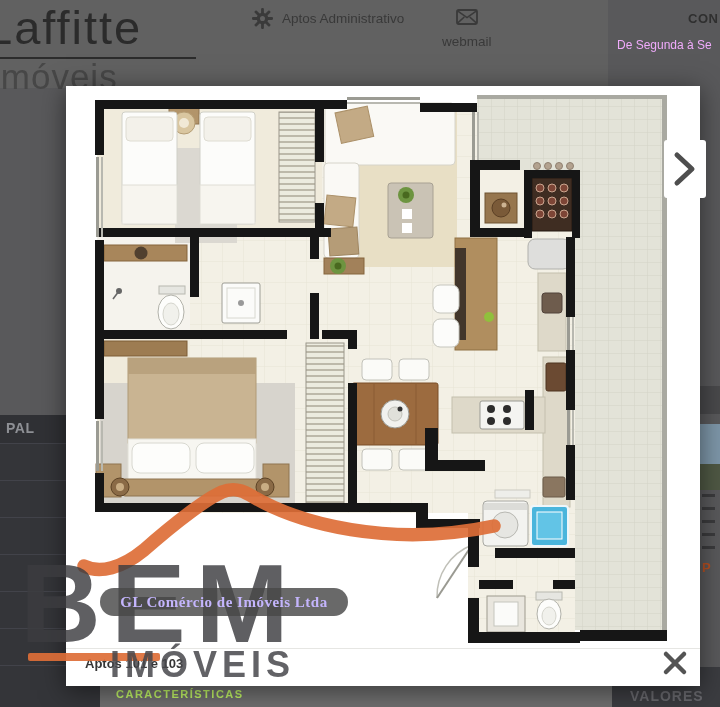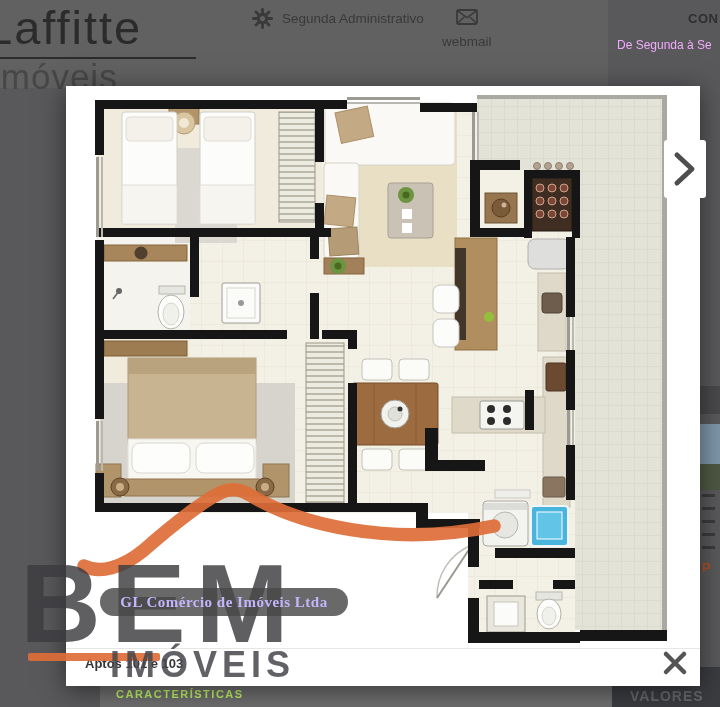--- a/index.html
+++ b/index.html
@@ -83,35 +83,45 @@
       <svg width="21" height="21" viewBox="0 0 24 24">
         <g fill="#3a3a3a">
           <rect x="10.4" y="0" width="3.2" height="24" rx="1.2"></rect>
           <rect x="10.4" y="0" width="3.2" height="24" rx="1.2" transform="rotate(45 12 12)"></rect>
           <rect x="10.4" y="0" width="3.2" height="24" rx="1.2" transform="rotate(90 12 12)"></rect>
           <rect x="10.4" y="0" width="3.2" height="24" rx="1.2" transform="rotate(135 12 12)"></rect>
           <circle cx="12" cy="12" r="6.6"></circle>
         </g>
         <circle cx="12" cy="12" r="2.9" fill="#616161"></circle>
       </svg>
-      <span>Segunda Administrativo</span>
+      <span>Aptos Administrativo</span>
     </div>
 
     <div class="hdr-item hdr-webmail">
       <svg width="22" height="16" viewBox="0 0 22 16">
         <rect x="1" y="1" width="20" height="14" rx="1.5" fill="none" stroke="#3a3a3a" stroke-width="1.8"></rect>
         <path d="M1.5,1.8 L11,8.6 L20.5,1.8 M1.5,14.2 L8.3,8 M20.5,14.2 L13.7,8" stroke="#3a3a3a" stroke-width="1.6" fill="none"></path>
       </svg>
       <span>webmail</span>
     </div>
 
     <div class="hdr-contact">CON</div>
     <div class="hdr-sched">De Segunda à Se</div>
   </div>
 
+  <div class="sidebar">
+    <div class="sb-head">PAL</div>
+    <div class="sb-item"></div>
+    <div class="sb-item"></div>
+    <div class="sb-item"></div>
+    <div class="sb-item"></div>
+    <div class="sb-item"></div>
+    <div class="sb-item"></div>
+    <div class="sb-item"></div>
+  </div>
 
   <div class="rs-block"></div>
   <div class="rs-thumb">
     <div class="sky"></div>
       <div class="grn"></div>
   </div>
   <div class="rs-dash" style="top:494px"></div>
   <div class="rs-dash" style="top:507px"></div>
   <div class="rs-dash" style="top:520px"></div>
   <div class="rs-dash" style="top:533px"></div>

